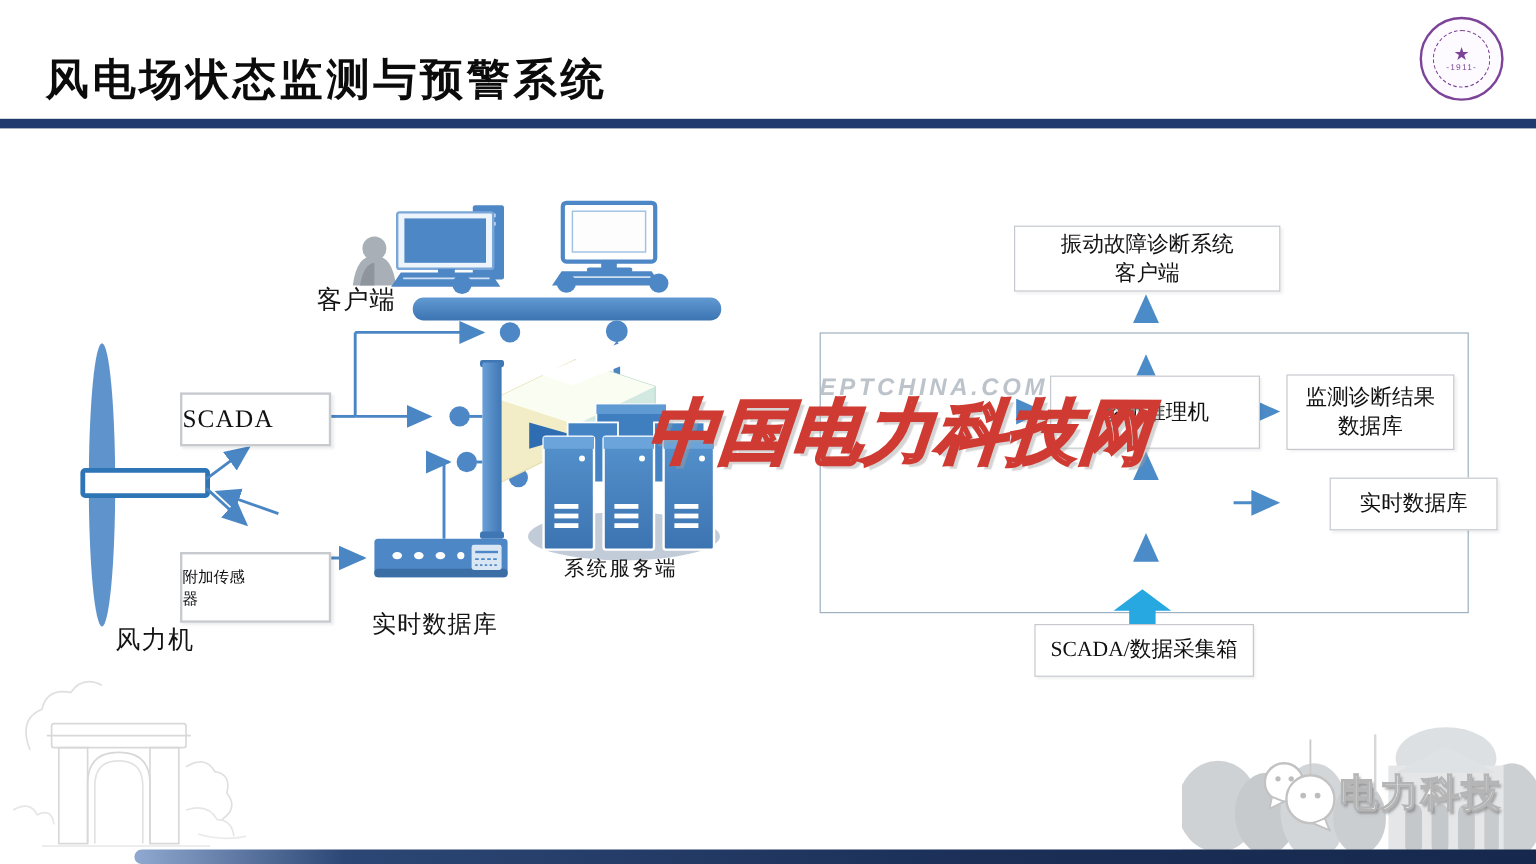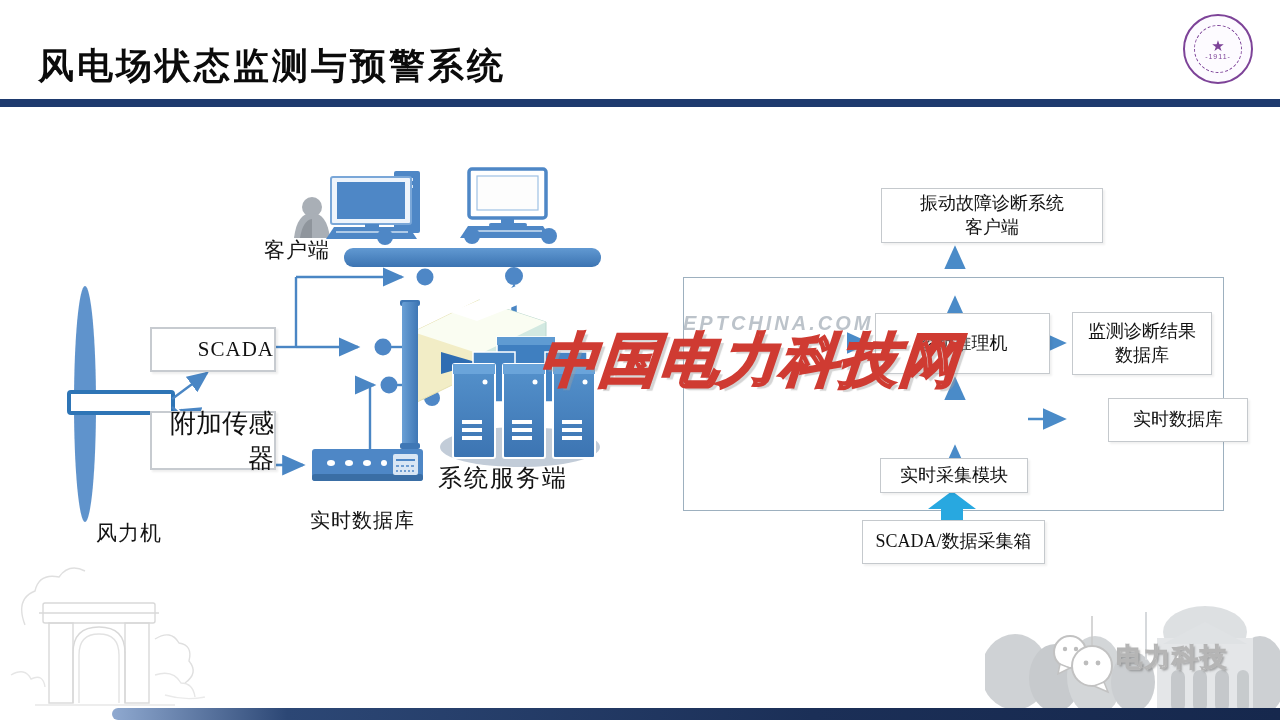--- a/index.html
+++ b/index.html
@@ -14,37 +14,37 @@
   #seal{left:1183px;top:14px;width:66px;height:66px;border-radius:50%;border:2.5px solid #7d4398;
         background:#fdfbff;display:flex;align-items:center;justify-content:center;}
   #seal-inner{width:46px;height:46px;border-radius:50%;border:1.5px dashed #7d4398;
         display:flex;flex-direction:column;align-items:center;justify-content:center;color:#7d4398;}
   #seal-star{font-size:15px;line-height:14px;}
   #seal-year{font-size:7px;letter-spacing:1px;}
   
   .dlabel{color:#141414;font-family:"Liberation Serif",serif;}
   
   .obox{background:#fff;border:2px solid #c7cbd0;box-shadow:2px 2px 2px rgba(0,0,0,.07);
-        display:flex;flex-direction:column;align-items:flex-end;justify-content:center;
+        display:flex;flex-direction:column;align-items:flex-start;justify-content:center;
         font-family:"Liberation Serif",serif;color:#111;text-align:center;}
   
   .fbox{background:#fff;border:1.6px solid #c5c9cd;box-shadow:2px 2px 2px rgba(0,0,0,.06);
         display:flex;flex-direction:column;align-items:center;justify-content:center;
         font-family:"Liberation Serif",serif;color:#111;text-align:center;font-size:18px;line-height:1.3;}
   #flow-container{left:683px;top:277px;width:539px;height:232px;border:1.5px solid #9db0bf;background:transparent;}
   
   #wm-en{left:683px;top:312px;font-size:20px;font-weight:bold;font-style:italic;color:#b5bdc5;
          letter-spacing:3px;opacity:.9;}
   #wm-cn{left:540px;top:322px;font-size:58px;font-weight:bold;font-style:italic;letter-spacing:2px;
          color:rgba(245,245,245,0.15);-webkit-text-stroke:2.5px #cf3b32;
          text-shadow:4px 3px 1px rgba(160,160,160,.45);transform:skewX(-5deg);white-space:nowrap;}
   
   #footer-bar{left:112px;top:708px;width:1168px;height:12px;border-radius:6px 0 0 6px;
         background:linear-gradient(90deg,#8fa9d0 0%,#2c4775 15%,#1b2f57 60%,#16284d 100%);}
-  #wechat-label{left:1116px;top:640px;font-size:26px;font-weight:bold;color:#ffffff;letter-spacing:2px;
+  #wechat-label{left:1116px;top:640px;font-size:32px;font-weight:bold;color:#ffffff;letter-spacing:2px;
         -webkit-text-stroke:1px #b5b5b5;text-shadow:2px 2px 2px rgba(110,110,110,.55);}
   #photo{left:985px;top:592px;width:295px;height:128px;opacity:.55;}
   #gate-sketch{left:5px;top:555px;width:240px;height:165px;opacity:.8;}
 </style>
 </head>
 <body>
 
 <div id="slide">
 
   <svg id="gate-sketch" class="abs" viewBox="0 0 240 165" fill="none" stroke="#cfcfcf" stroke-width="1.4">
@@ -230,30 +230,30 @@
       <line x1="396" y1="471" x2="415" y2="471" stroke="#4e87c6" stroke-width="1.4" stroke-dasharray="2 2"></line>
     </g>
   </svg>
 
   <div class="abs dlabel" style="left:264px;top:236px;font-size:21px;letter-spacing:1px">客户端</div>
 
   <div class="abs obox" style="left:150px;top:327px;width:122px;height:41px;font-size:21px;letter-spacing:1px">
     <span>SCADA</span>
   </div>
 
-  <div class="abs obox" style="left:150px;top:411px;width:122px;height:55px;font-size:26px">
+  <div class="abs obox" style="left:150px;top:460px;width:122px;height:55px;font-size:13px">
     <span>附加传感</span>
     <span>器</span>
   </div>
 
   <div class="abs dlabel" style="left:96px;top:519px;font-size:21px;letter-spacing:1px">风力机</div>
 
   <div class="abs dlabel" style="left:310px;top:507px;font-size:20px;letter-spacing:1px">实时数据库</div>
 
-  <div class="abs dlabel" style="left:438px;top:462px;font-size:24px;letter-spacing:2px">系统服务端</div>
+  <div class="abs dlabel" style="left:470px;top:462px;font-size:17px;letter-spacing:2px">系统服务端</div>
 
   <div id="flow-container" class="abs"></div>
 
   <svg class="abs" style="left:0;top:0" width="1280" height="720">
     <defs>
       <marker id="fah" markerWidth="11" markerHeight="11" refX="8" refY="4.5" orient="auto">
         <path d="M0,0 L10,4.5 L0,9 z" fill="#4a8bc8"></path>
       </marker>
     </defs>
     <g stroke="#4a8bc8" stroke-width="2.4" fill="none">
@@ -261,44 +261,41 @@
       <line x1="955" y1="312" x2="955" y2="300" marker-end="url(#fah)"></line>
       <line x1="859" y1="343" x2="866" y2="343" marker-end="url(#fah)"></line>
       <line x1="1048" y1="343" x2="1062" y2="343" marker-end="url(#fah)"></line>
       <line x1="955" y1="394" x2="955" y2="381" marker-end="url(#fah)"></line>
       <line x1="1028" y1="419" x2="1062" y2="419" marker-end="url(#fah)"></line>
       <line x1="955" y1="457" x2="955" y2="449" marker-end="url(#fah)"></line>
     </g>
     <polygon points="952,491 976,509 963,509 963,528 941,528 941,509 928,509" fill="#28a8e0"></polygon>
   </svg>
 
-  <div class="abs fbox" style="left:881px;top:188px;width:220px;height:53px">
+  <div class="abs fbox" style="left:845px;top:188px;width:220px;height:53px">
     <span>振动故障诊断系统</span>
     <span>客户端</span>
   </div>
 
 
 
   <div class="abs fbox" style="left:875px;top:313px;width:173px;height:59px">
     <span>诊断推理机</span>
   </div>
 
   <div class="abs fbox" style="left:1072px;top:312px;width:138px;height:61px">
     <span>监测诊断结果</span>
     <span>数据库</span>
   </div>
 
 
   <div class="abs fbox" style="left:1108px;top:398px;width:138px;height:42px">
     <span>实时数据库</span>
   </div>
 
-  <div class="abs fbox" style="left:880px;top:458px;width:146px;height:33px">
-    <span>实时采集模块</span>
-  </div>
 
   <div class="abs fbox" style="left:862px;top:520px;width:181px;height:42px">
     <span>SCADA/数据采集箱</span>
   </div>
 
   <div id="wm-en" class="abs">EPTCHINA.COM</div>
   <div id="wm-cn" class="abs">中国电力科技网</div>
 
   <svg class="abs" style="left:1048px;top:616px" width="66" height="78">
     <line x1="44" y1="0" x2="44" y2="30" stroke="#c9c9c9" stroke-width="1.5"></line>

